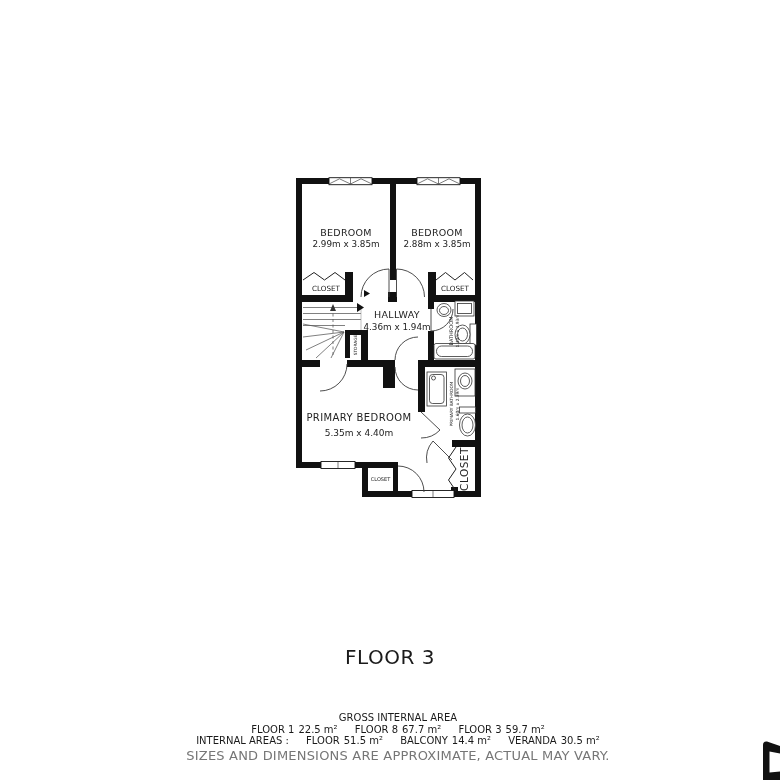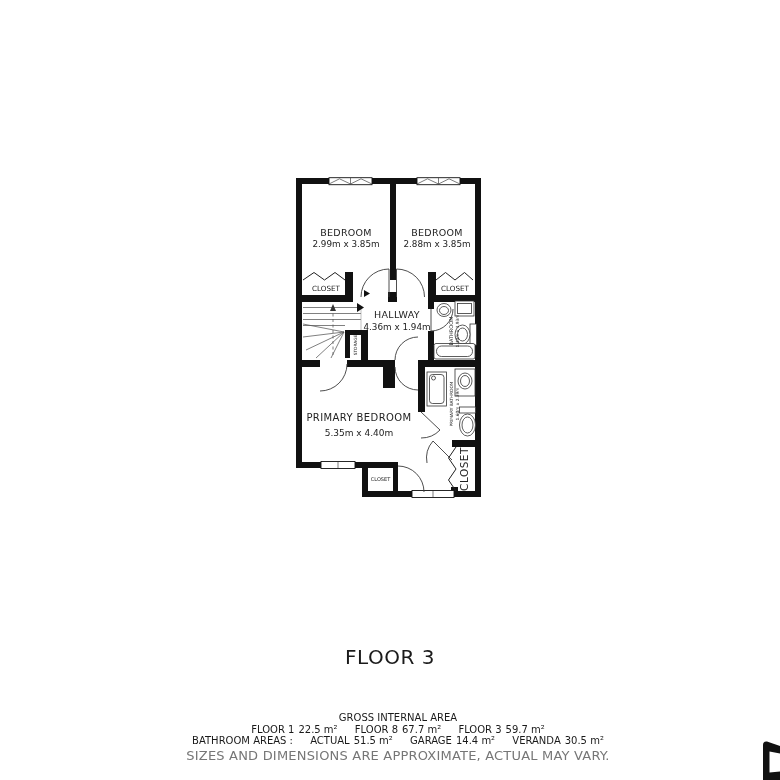--- a/index.html
+++ b/index.html
@@ -164,23 +164,23 @@
 <div id="floor-title">FLOOR 3</div>
 
 <div id="area-summary">
   <div>GROSS INTERNAL AREA</div>
   <div>
     <span class="item"><span class="lbl">FLOOR 1</span><span>22.5 m²</span></span>
     <span class="item"><span class="lbl">FLOOR 8</span><span>67.7 m²</span></span>
     <span class="item"><span class="lbl">FLOOR 3</span><span>59.7 m²</span></span>
   </div>
   <div>
-    <span class="item">BATHROOM AREAS :</span>
-    <span class="item"><span class="lbl">ACTUAL</span><span>51.5 m²</span></span>
-    <span class="item"><span class="lbl">GARAGE</span><span>14.4 m²</span></span>
+    <span class="item">INTERNAL AREAS :</span>
+    <span class="item"><span class="lbl">FLOOR</span><span>51.5 m²</span></span>
+    <span class="item"><span class="lbl">BALCONY</span><span>14.4 m²</span></span>
     <span class="item"><span class="lbl">VERANDA</span><span>30.5 m²</span></span>
   </div>
   <div id="disclaimer">SIZES AND DIMENSIONS ARE APPROXIMATE, ACTUAL MAY VARY.</div>
 </div>
 
 <svg id="corner-logo" width="20" height="40" viewBox="760 740 20 40">
   <path d="M763,745 Q763,741 767,741.5 L780,746 L780,780 L763,780 Z" fill="#111"></path>
   <path d="M769.5,751.5 L780,753.5 L780,771.5 L769.5,772.5 Z" fill="#fff"></path>
 </svg>
 

